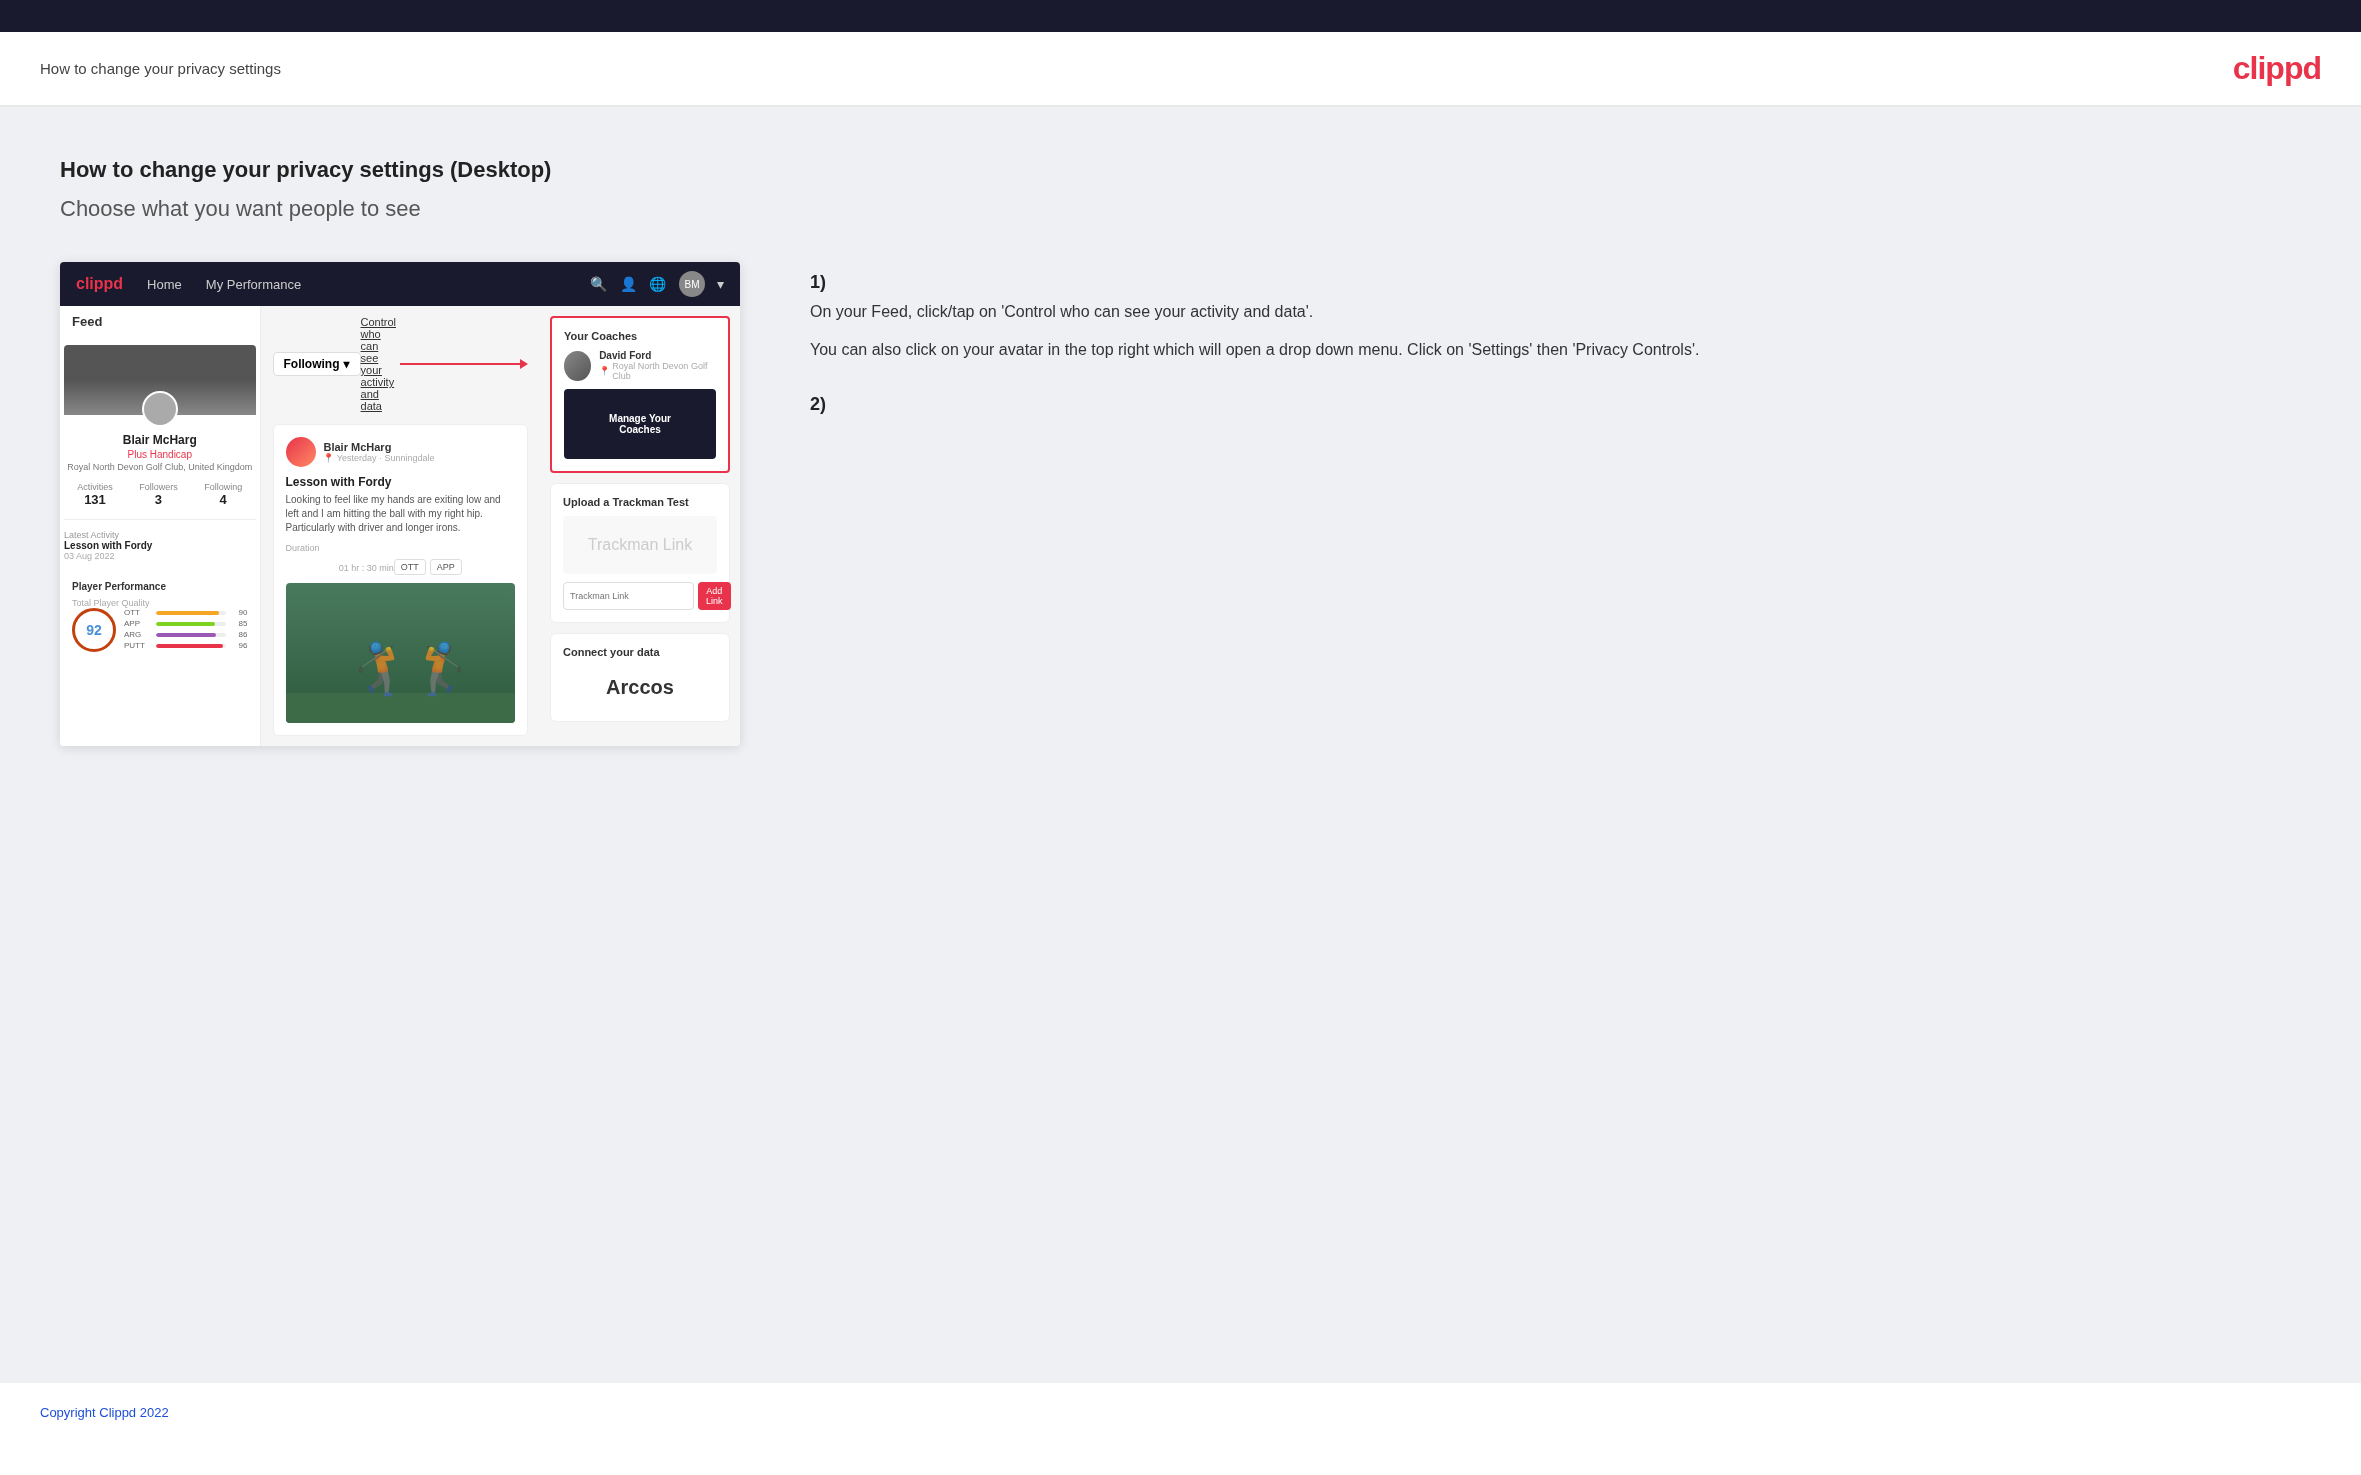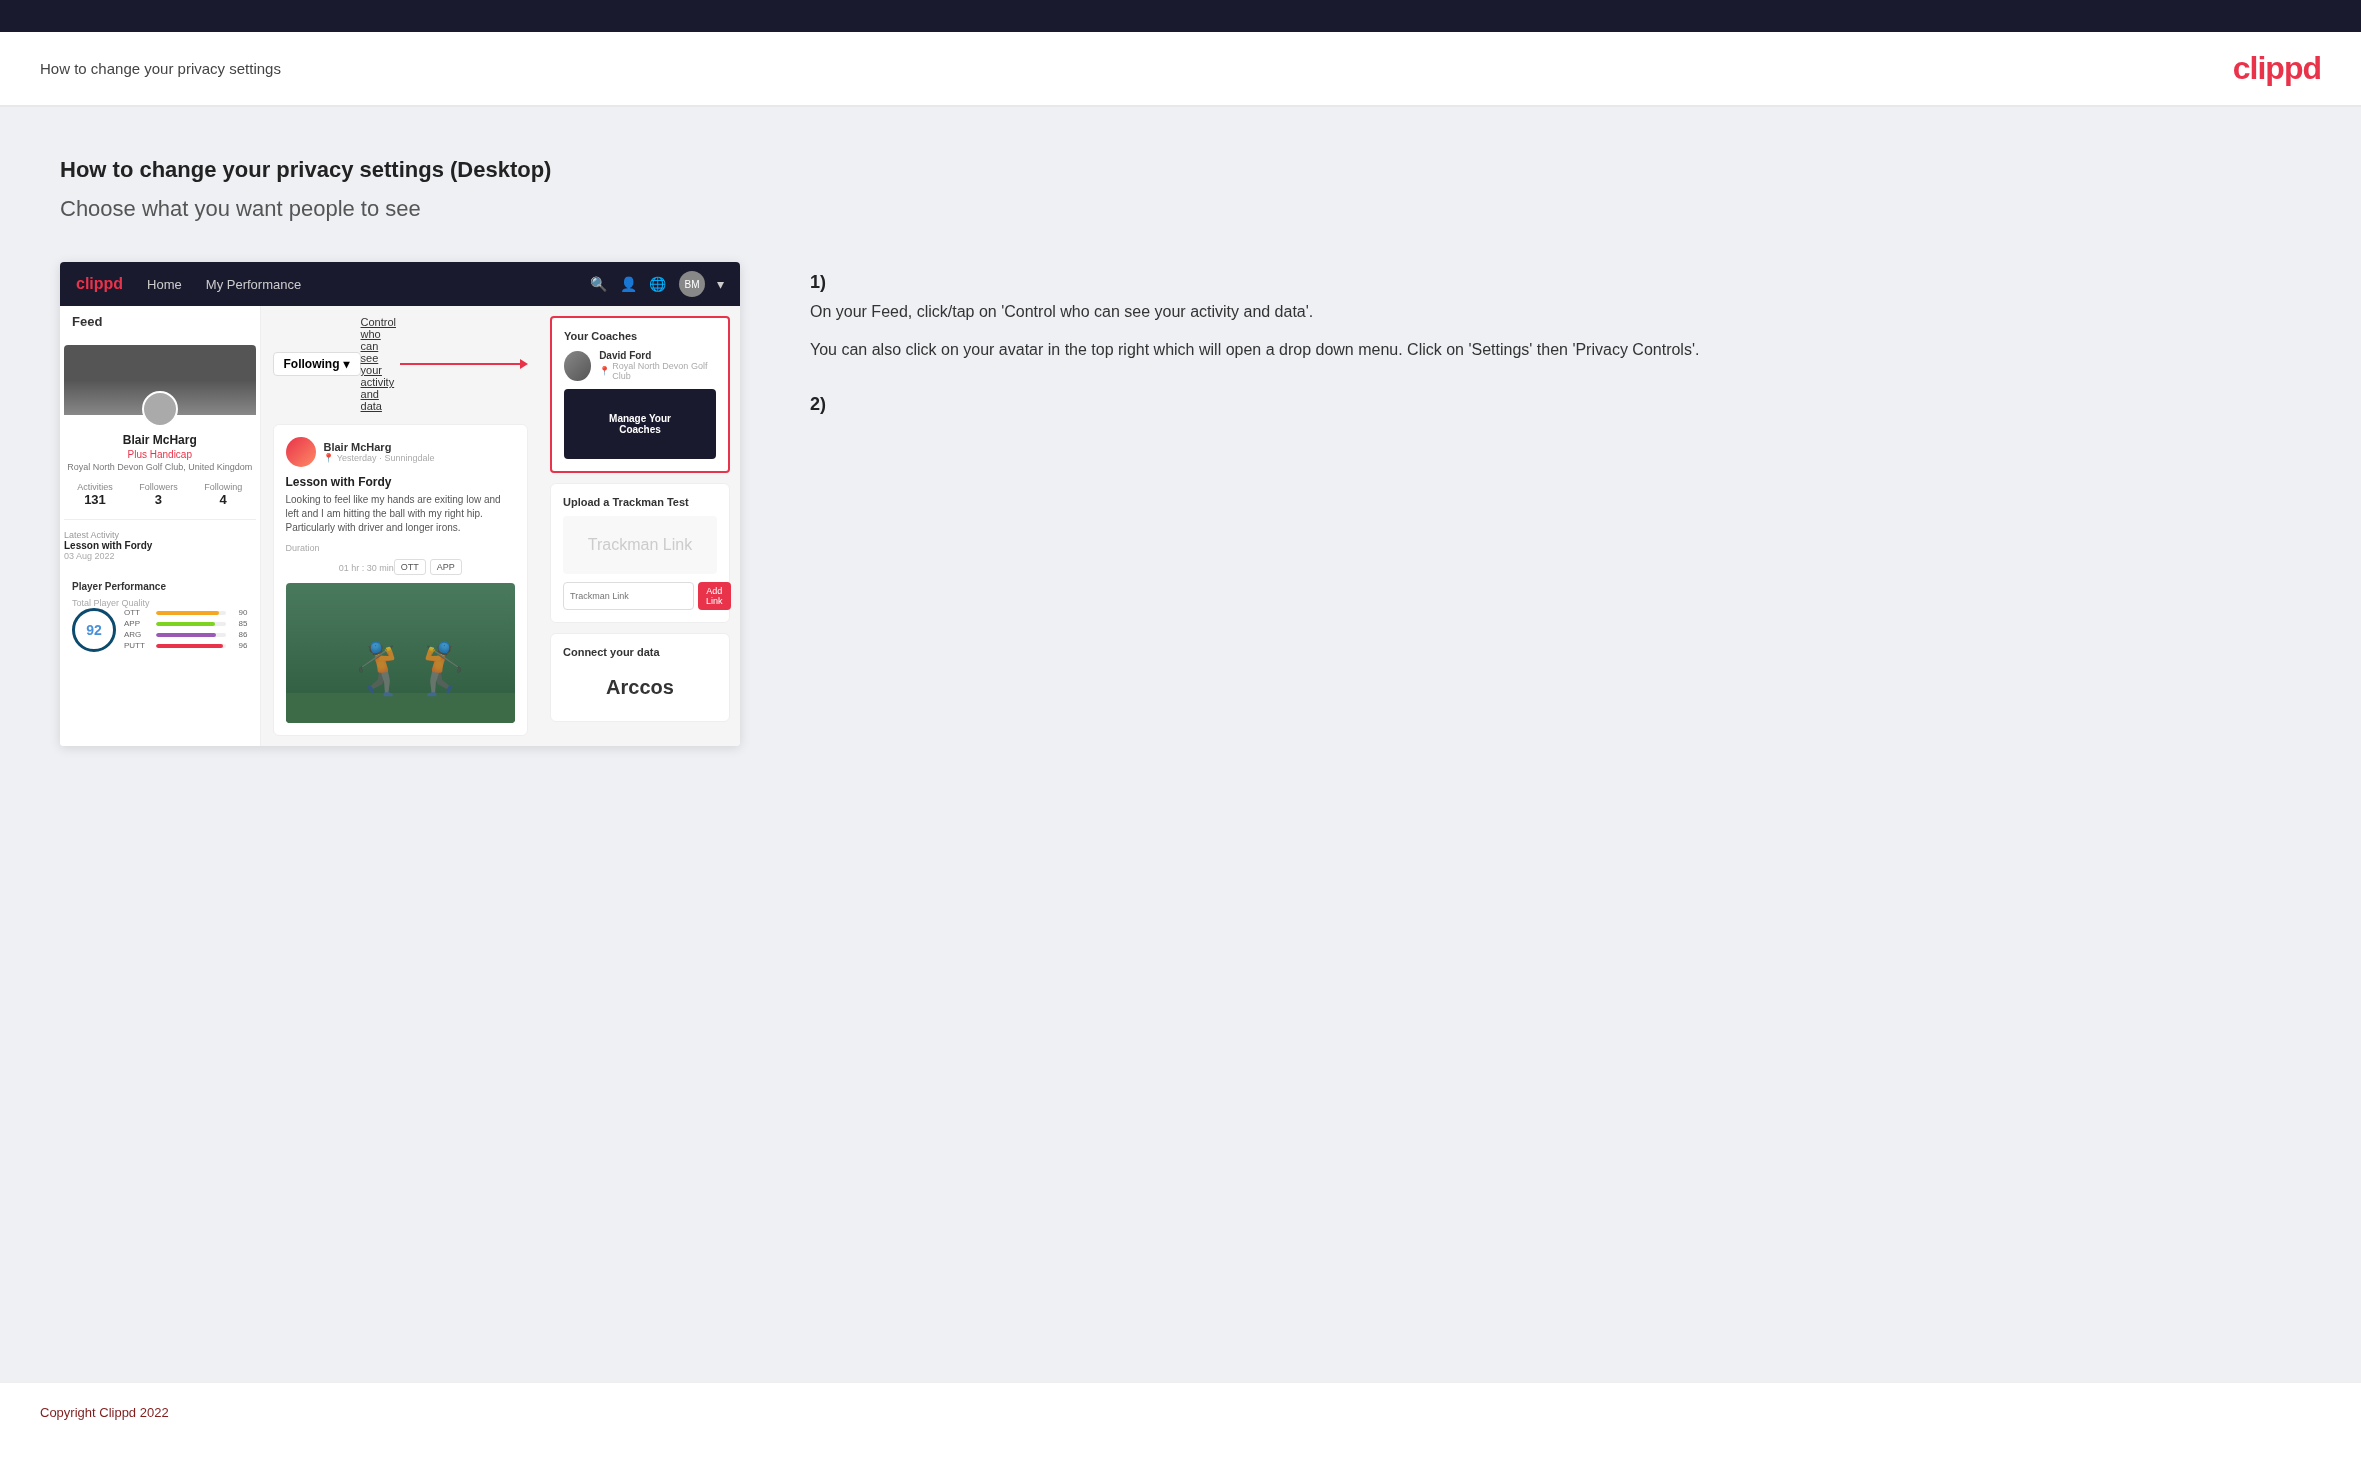--- a/index.html
+++ b/index.html
@@ -198,21 +198,21 @@
     .pp-subtitle { font-size: 9px; color: #aaa; }
     .quality-row {
       display: flex;
       align-items: center;
       gap: 8px;
     }
     .quality-circle {
       width: 44px;
       height: 44px;
       border-radius: 50%;
-      border: 3px solid #0c4a6e;
+      border: 3px solid #c2410c;
       display: flex;
       align-items: center;
       justify-content: center;
       font-size: 14px;
       font-weight: 700;
       color: #4a90d9;
     }
     .quality-bars { flex: 1; }
     .bar-row {
       display: flex;
@@ -410,21 +410,21 @@
     }
 
     
     .footer {
       background: #fff;
       padding: 20px 40px;
       border-top: 1px solid #eee;
     }
     .footer-text {
       font-size: 13px;
-      color: #7f1d1d;
+      color: #1d4ed8;
       text-align: right;
     }
 
     
     .coaches-highlight {
       border: 2px solid #e8334a;
       border-radius: 4px;
     }
 
     

